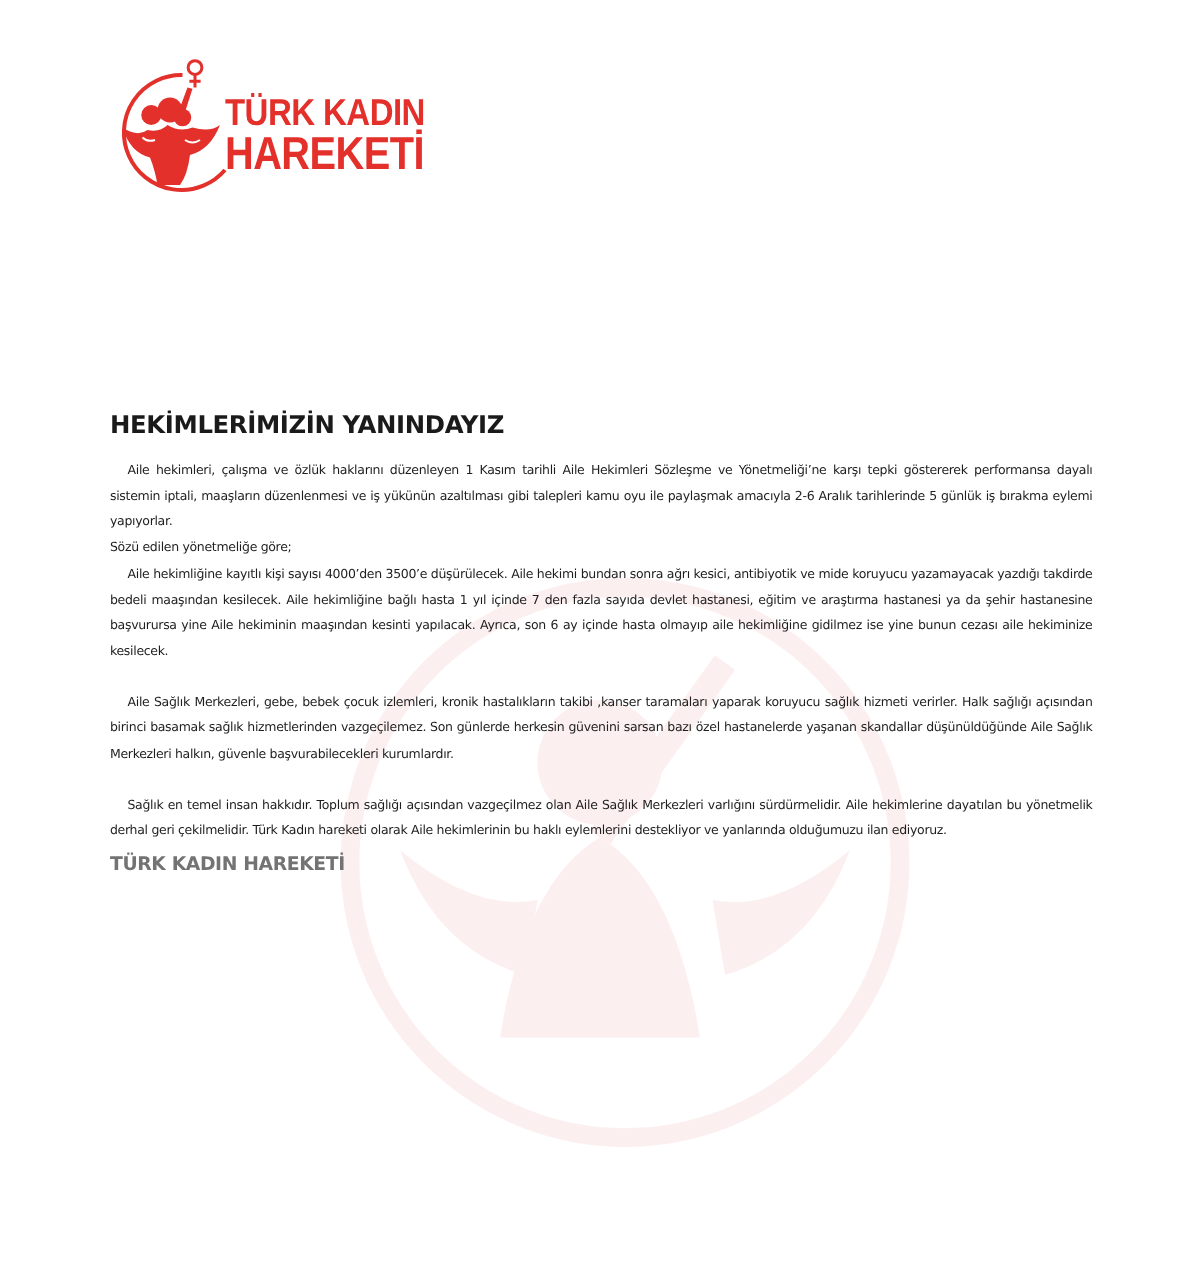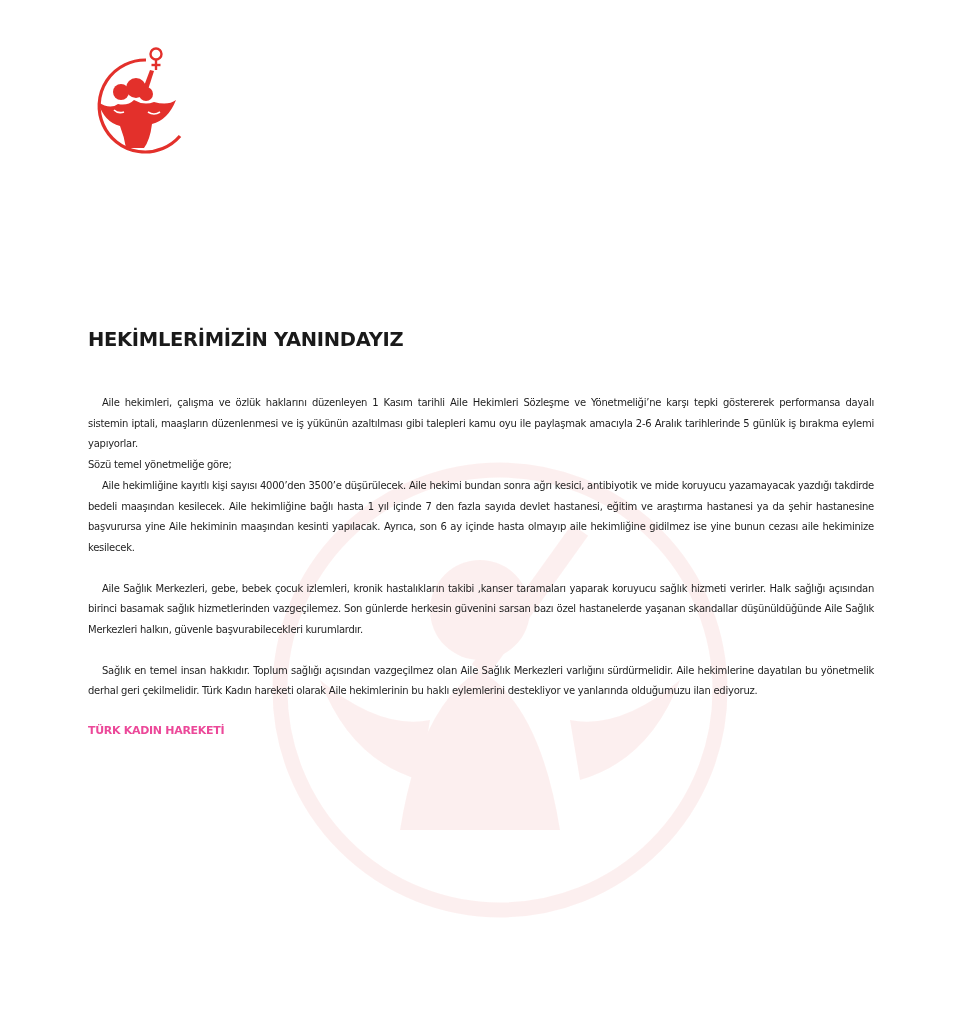--- a/index.html
+++ b/index.html
@@ -67,41 +67,41 @@
       position: absolute;
       left: 88px;
       top: 328px;
       width: 786px;
     }
     .title {
       font-family: "DejaVu Sans", sans-serif;
       font-weight: bold;
       font-size: 19.5px;
       letter-spacing: -0.3px;
-      margin: 0 0 42px 0;
+      margin: 0 0 16px 0;
       color: #1a1a1a;
     }
     .para {
       font-size: 10px;
       line-height: 20.7px;
       text-align: justify;
       margin: 0;
       letter-spacing: -0.25px;
     }
     .para .indent {
       display: inline-block;
       width: 14px;
     }
     .gap { height: 20px; }
     .signature {
       font-weight: bold;
-      font-size: 11px;
+      font-size: 15px;
       letter-spacing: -0.3px;
-      margin-top: 22px;
-      color: #ec4899;
+      margin-top: 6px;
+      color: #737373;
     }
   </style>
 </head>
 <body>
 
 <div class="watermark">
   <svg viewBox="0 0 100 100" width="500" height="500">
     <circle cx="50" cy="52" r="44" fill="none" stroke="#e3302b" stroke-width="3"></circle>
     <circle cx="46" cy="36" r="10" fill="#e3302b"></circle>
     <path d="M30 80 Q34 55 46 48 Q58 55 62 80 Z" fill="#e3302b"></path>
@@ -125,27 +125,31 @@
 
       <circle cx="48" cy="44" r="10" fill="#e3302b"></circle>
       <circle cx="33" cy="48" r="8" fill="#e3302b"></circle>
       <circle cx="58" cy="50" r="7" fill="#e3302b"></circle>
 
       <path d="M10 58 Q22 66 30 60 Q40 62 46 56 Q56 62 66 58 Q80 62 88 56 Q80 76 64 80 Q62 96 56 104 L38 104 Q36 92 32 82 Q16 78 10 58 Z" fill="#e3302b"></path>
       <path d="M26 66 Q30 70 36 68" stroke="#ffffff" stroke-width="1.6" fill="none"></path>
       <path d="M60 68 Q66 72 72 68" stroke="#ffffff" stroke-width="1.6" fill="none"></path>
     </svg>
   </div>
+  <div class="logo-text">
+    <span class="logo-line1">TÜRK KADIN</span>
+    <span class="logo-line2">HAREKETİ</span>
+  </div>
 </div>
 
 <div class="content">
   <h1 class="title">HEKİMLERİMİZİN YANINDAYIZ</h1>
 
   <p class="para"><span class="indent"></span><span>Aile hekimleri, çalışma ve özlük haklarını düzenleyen 1 Kasım tarihli Aile Hekimleri Sözleşme ve Yönetmeliği’ne karşı tepki göstererek  performansa dayalı sistemin iptali, maaşların düzenlenmesi ve iş yükünün azaltılması gibi talepleri kamu oyu ile paylaşmak amacıyla  2-6 Aralık tarihlerinde 5 günlük iş bırakma eylemi yapıyorlar.</span></p>
-  <p class="para"><span>Sözü temel yönetmeliğe göre;</span></p>
+  <p class="para"><span>Sözü edilen yönetmeliğe göre;</span></p>
   <p class="para"><span class="indent"></span><span>Aile hekimliğine kayıtlı kişi sayısı 4000’den 3500’e düşürülecek. Aile hekimi bundan sonra ağrı kesici, antibiyotik ve mide koruyucu yazamayacak yazdığı takdirde bedeli maaşından kesilecek. Aile hekimliğine bağlı hasta  1 yıl içinde 7 den fazla sayıda devlet hastanesi, eğitim ve araştırma hastanesi ya da şehir hastanesine başvurursa yine Aile hekiminin maaşından kesinti yapılacak. Ayrıca, son 6 ay içinde hasta olmayıp  aile hekimliğine gidilmez ise yine bunun cezası  aile hekiminize  kesilecek.</span></p>
 
   <div class="gap"></div>
 
   <p class="para"><span class="indent"></span><span>Aile Sağlık Merkezleri, gebe, bebek çocuk izlemleri, kronik hastalıkların takibi ,kanser taramaları yaparak koruyucu sağlık hizmeti verirler. Halk sağlığı açısından birinci basamak sağlık hizmetlerinden vazgeçilemez. Son günlerde herkesin güvenini sarsan bazı özel hastanelerde yaşanan skandallar düşünüldüğünde Aile Sağlık Merkezleri halkın, güvenle başvurabilecekleri kurumlardır.</span></p>
 
   <div class="gap"></div>
 
   <p class="para"><span class="indent"></span><span>Sağlık en temel insan hakkıdır. Toplum sağlığı açısından vazgeçilmez olan Aile Sağlık Merkezleri varlığını sürdürmelidir. Aile hekimlerine dayatılan bu yönetmelik derhal geri çekilmelidir. Türk Kadın hareketi olarak Aile hekimlerinin bu haklı eylemlerini destekliyor ve yanlarında olduğumuzu ilan ediyoruz.</span></p>
 

